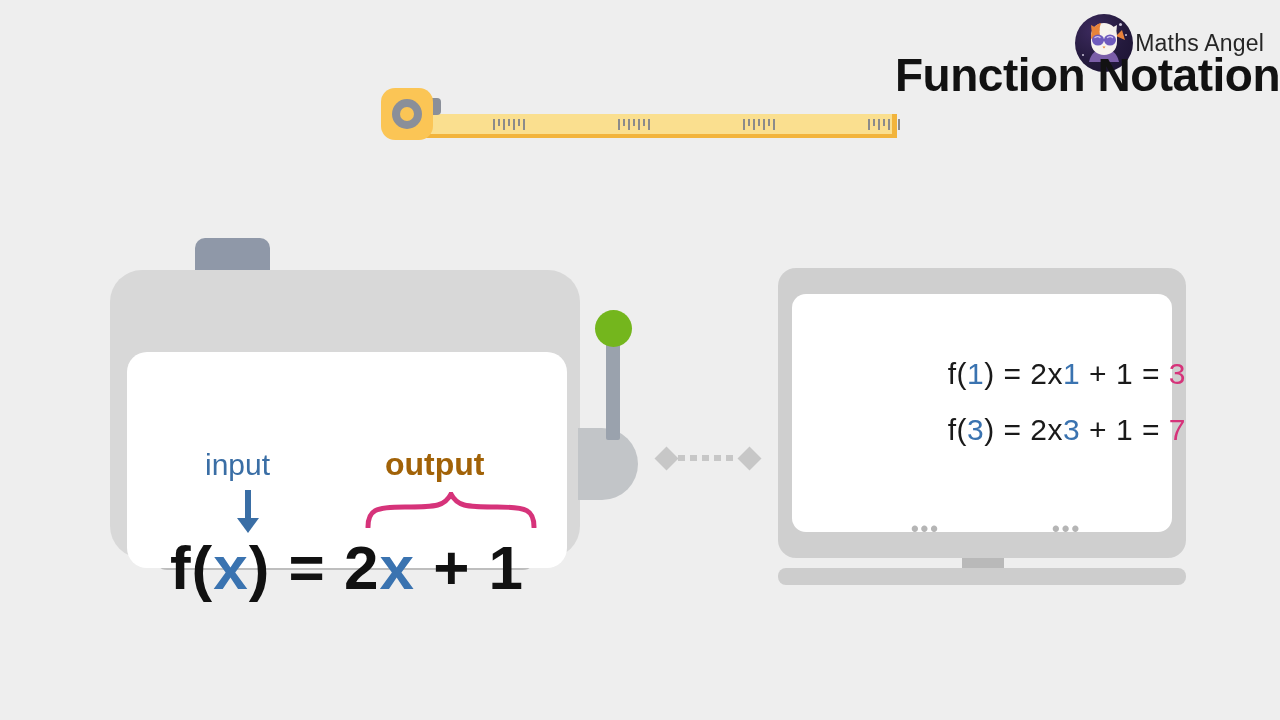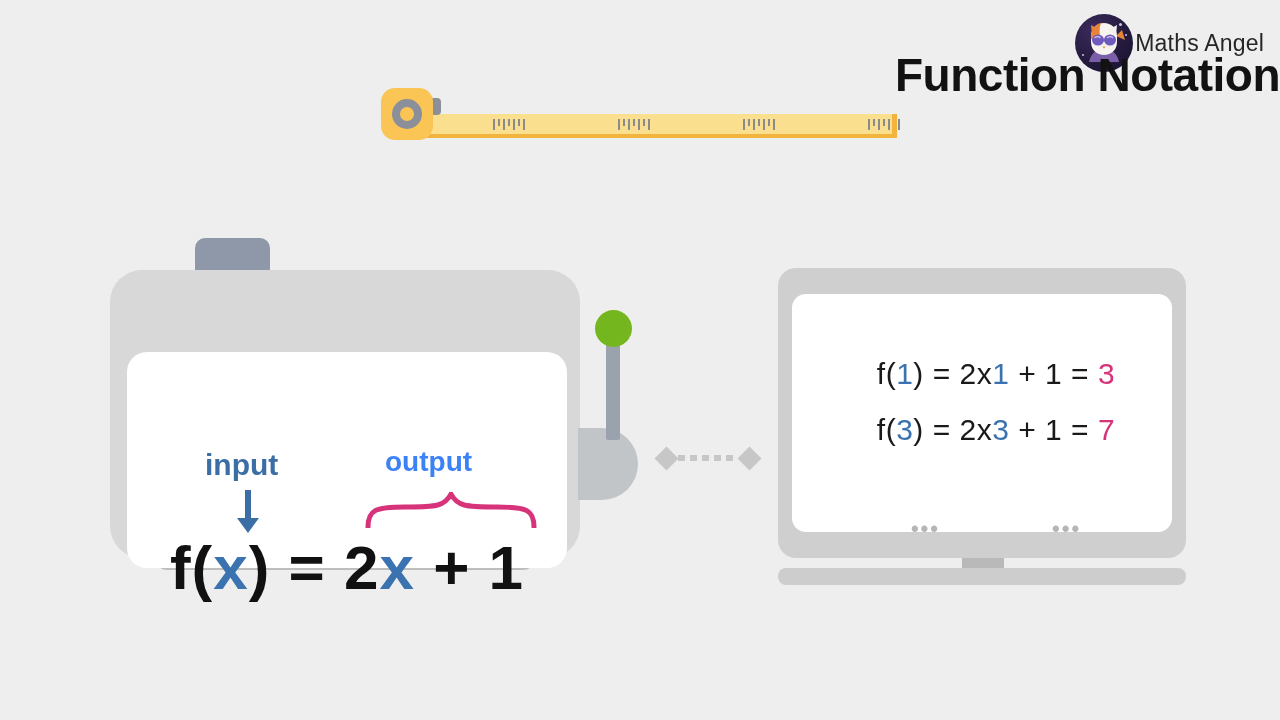--- a/index.html
+++ b/index.html
@@ -161,43 +161,43 @@
     left: 17px; top: 82px;
     width: 440px; height: 216px;
     background: #ffffff;
     border-radius: 20px;
   }
 
   .label-input {
     position: absolute;
     left: 78px; top: 96px;
     font-size: 30px;
-    font-weight: bold;
+    font-weight: normal;
     color: #3a6ea5;
   }
   .arrow-down {
     position: absolute;
     left: 118px; top: 138px;
     width: 6px; height: 34px;
     background: #3a6ea5;
   }
   .arrow-down::after {
     content: "";
     position: absolute;
     left: -8px; top: 28px;
     border-left: 11px solid transparent;
     border-right: 11px solid transparent;
     border-top: 15px solid #3a6ea5;
   }
   .label-output {
     position: absolute;
     left: 258px; top: 94px;
-    font-size: 28px;
+    font-size: 32px;
     font-weight: bold;
-    color: #3b82f6;
+    color: #a16207;
   }
   .brace {
     position: absolute;
     left: 238px; top: 140px;
     width: 172px; height: 36px;
   }
   .brace svg { display: block; }
 
   .formula {
     position: absolute;
@@ -291,21 +291,21 @@
   .eq-list {
     position: absolute;
     left: 14px; top: 26px;
     width: 380px; height: 238px;
     padding: 26px 0 0 0;
     box-sizing: border-box;
   }
   .eq-line {
     font-size: 30px;
     color: #1a1a1a;
-    text-align: center;
+    text-align: right;
     line-height: 1;
     padding: 13px 0;
     white-space: nowrap;
     letter-spacing: .5px;
   }
   .eq-line .in { color: #3a73b0; }
   .eq-line .out { color: #d6337a; }
 
   .ellipsis-row {
     position: absolute;

